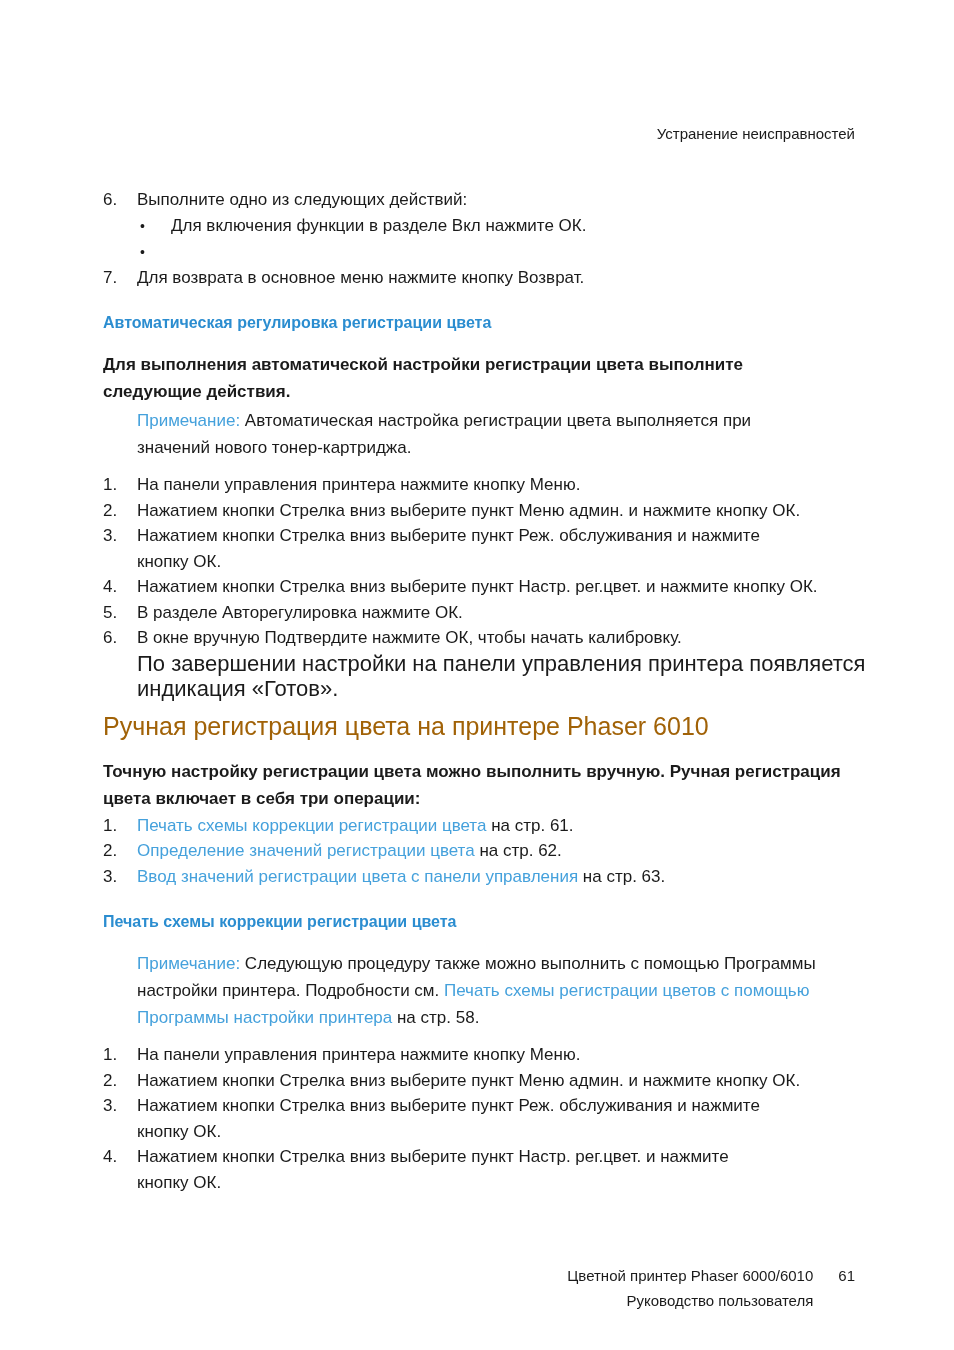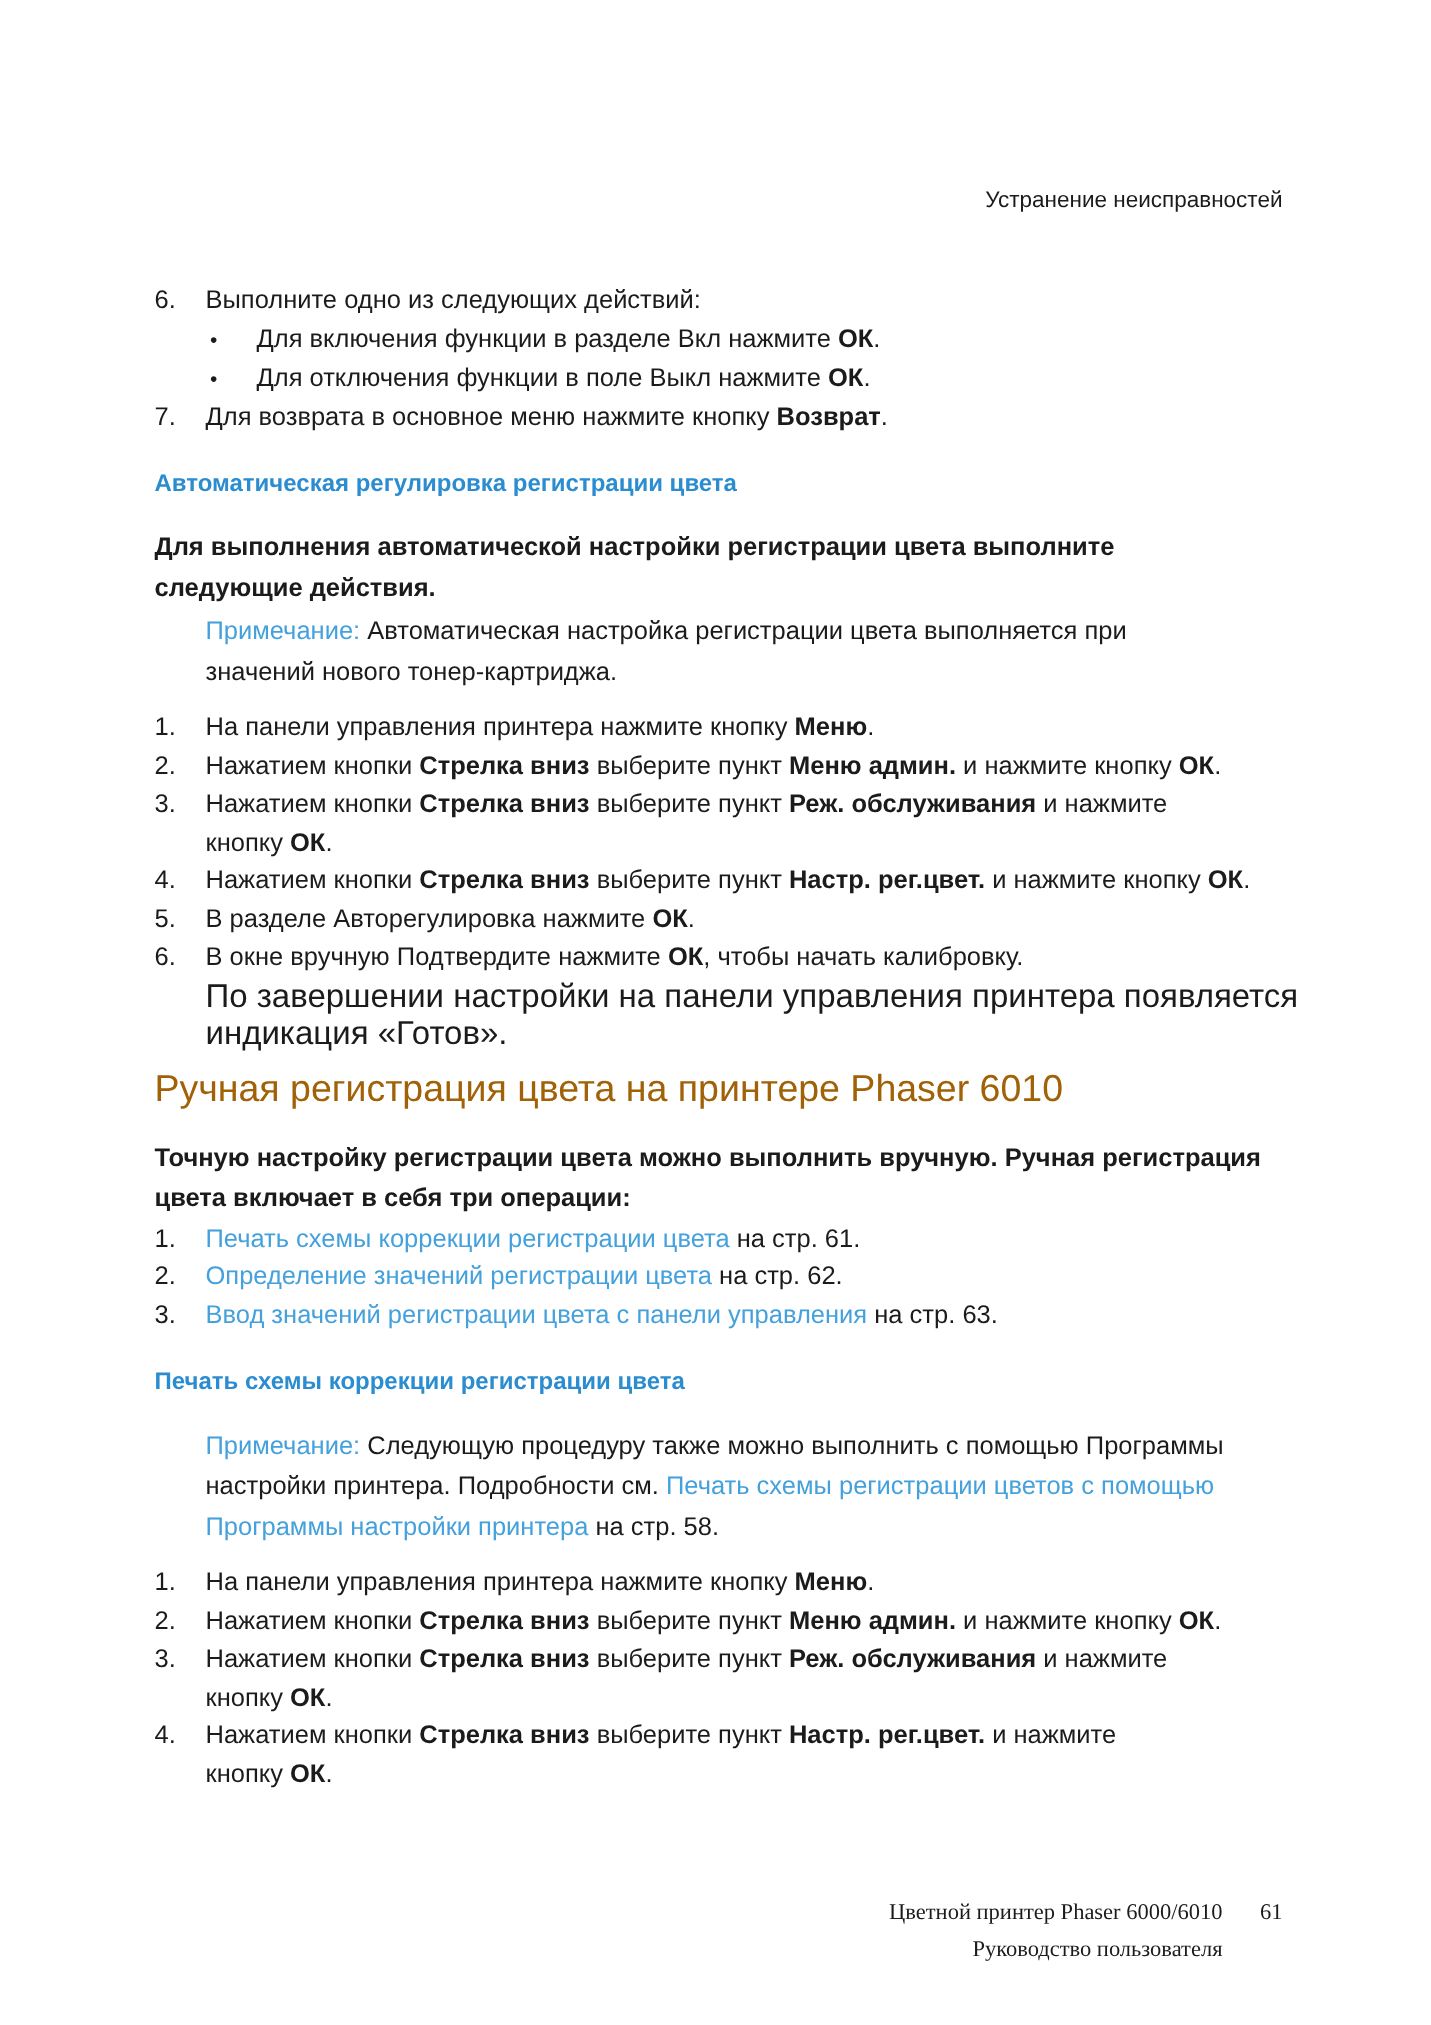--- a/index.html
+++ b/index.html
@@ -81,46 +81,44 @@
   .link { color: #45a1dc; text-decoration: none; cursor: pointer; }
   .list-block { margin-top: 1px; }
   .footer {
     position: absolute;
     top: 1226px;
     right: 99px;
     display: flex;
     align-items: flex-start;
     font-size: 15px;
     line-height: 25px;
-    font-family: Liberation Serif, serif;
   }
   .footer-text { text-align: right; }
   .footer-page { margin-left: 25px; }
-  b { font-weight: bold; }
+  b { font-weight: normal; }
 </style>
 </head>
 <body>
 
 <div class="page">
   <div class="content">
 
     <div class="running-head">Устранение неисправностей</div>
 
     <div class="list-block">
       <div class="step">
         <span class="num">6.</span>
         <span class="itext">Выполните одно из следующих действий:</span>
       </div>
       <div class="bullet">
         <span class="glyph">•</span>
         <span class="itext"><span>Для включения функции в разделе Вкл нажмите </span><b>ОК</b><span>.</span></span>
       </div>
       <div class="bullet">
         <span class="glyph">•</span>
-        <span class="itext"><span>Для отключения функции в поле Выкл нажмите </span><b>ОК</b><span>.</span></span>
       </div>
       <div class="step">
         <span class="num">7.</span>
         <span class="itext"><span>Для возврата в основное меню нажмите кнопку </span><b>Возврат</b><span>.</span></span>
       </div>
     </div>
 
     <h2 class="section">Автоматическая регулировка регистрации цвета</h2>
 
     <div class="para">

